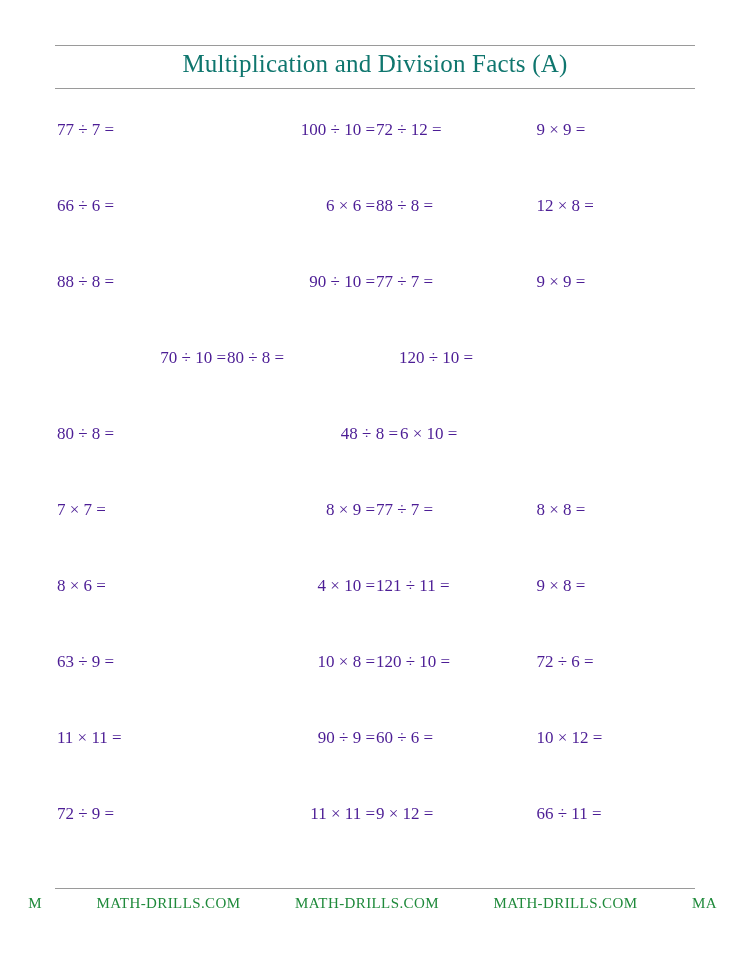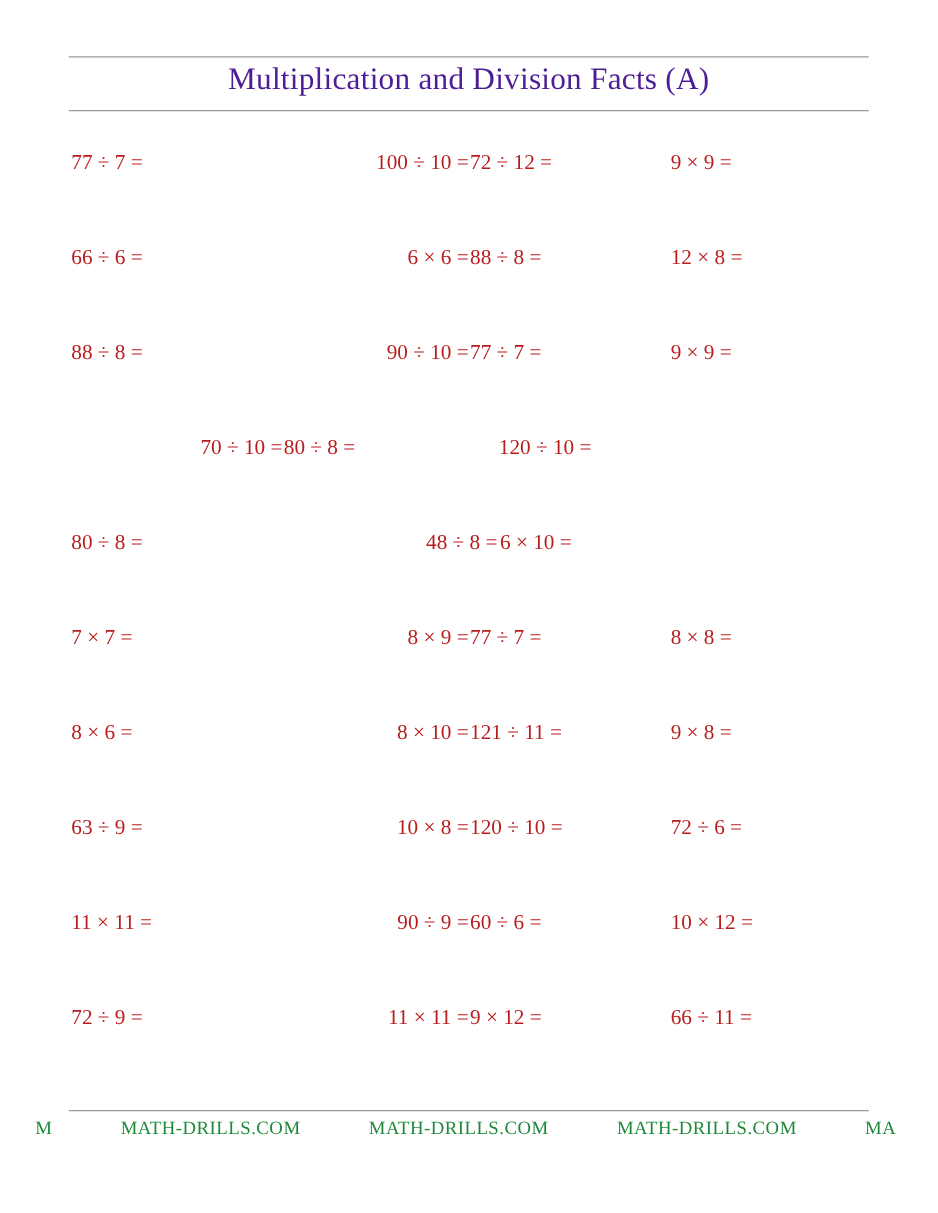--- a/index.html
+++ b/index.html
@@ -28,21 +28,21 @@
     top: 45px;
     border-top: 1px solid #9a9a9a;
   }
   .title {
     position: absolute;
     left: 0;
     right: 0;
     top: 50px;
     text-align: center;
     font-size: 25px;
-    color: #4c1d95;
+    color: #0f766e;
     font-family: "Liberation Serif", serif;
     letter-spacing: 0.2px;
   }
   .title-rule {
     position: absolute;
     left: 55px;
     right: 55px;
     top: 88px;
     border-top: 1px solid #9a9a9a;
   }
@@ -53,21 +53,21 @@
     width: 640px;
   }
   .row {
     display: flex;
     height: 76px;
   }
   .cell {
     width: 170px;
     font-size: 17px;
     font-family: "Liberation Serif", serif;
-    color: #b91c1c;
+    color: #4c1d95;
     white-space: nowrap;
   }
   .cell.c0 { padding-left: 2px; }
   .cell.c1 { padding-left: 1px; text-align: right; }
   .cell.c2 { padding-left: 1px; }
   .cell.c3 { padding-left: 2px; }
   .footer-rule {
     position: absolute;
     left: 55px;
     right: 55px;
@@ -149,21 +149,21 @@
 
     <div class="row">
       <div class="cell c0">7 × 7 =</div>
       <div class="cell c1">8 × 9 =</div>
       <div class="cell c2">77 ÷ 7 =</div>
       <div class="cell c3">8 × 8 =</div>
     </div>
 
     <div class="row">
       <div class="cell c0">8 × 6 =</div>
-      <div class="cell c1">8 × 10 =</div>
+      <div class="cell c1">4 × 10 =</div>
       <div class="cell c2">121 ÷ 11 =</div>
       <div class="cell c3">9 × 8 =</div>
     </div>
 
     <div class="row">
       <div class="cell c0">63 ÷ 9 =</div>
       <div class="cell c1">10 × 8 =</div>
       <div class="cell c2">120 ÷ 10 =</div>
       <div class="cell c3">72 ÷ 6 =</div>
     </div>

